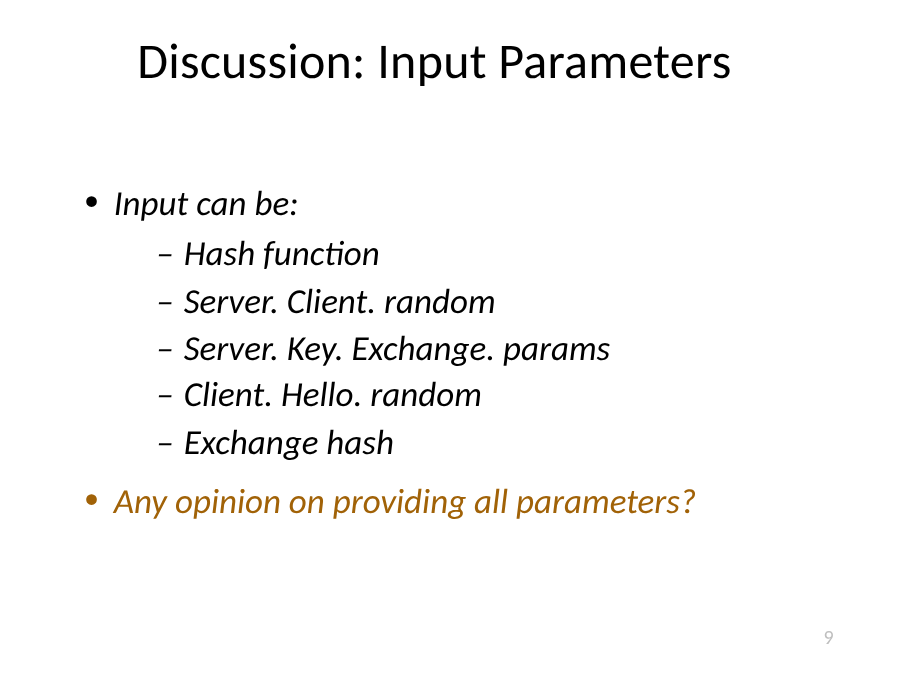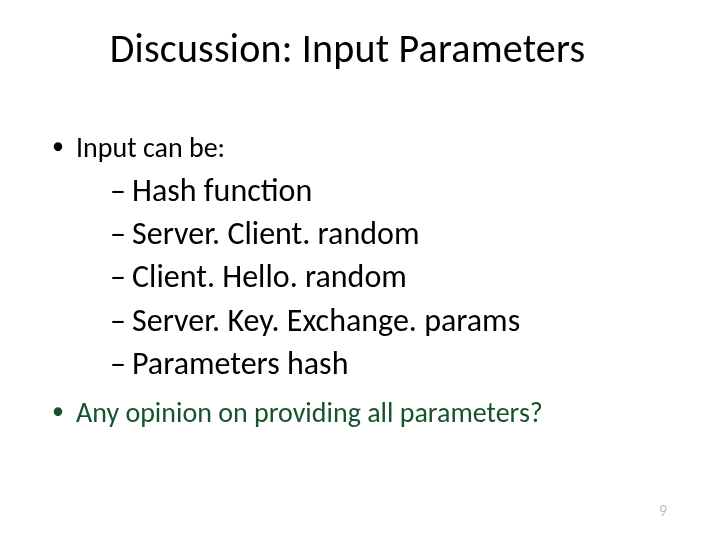--- a/index.html
+++ b/index.html
@@ -32,62 +32,63 @@
   .body {
     position: absolute;
     top: 130px;
     left: 48px;
     right: 48px;
     font-size: 28px;
     line-height: 1.25;
   }
   ul.lvl1 {
     list-style: none;
-    margin: 0;
+    margin: 15px;
     padding: 0;
+    font-style: italic;
   }
   ul.lvl1 > li {
     position: relative;
     padding-left: 28px;
     margin-bottom: 6px;
   }
   ul.lvl1 > li::before {
     content: "•";
     position: absolute;
     left: 4px;
     top: 0;
     font-size: 24px;
     line-height: 1.35;
   }
   .lvl2 {
     list-style: none;
     margin: 4px 0 10px 34px;
     padding: 0;
-    font-size: 32px;
+    font-size: 28px;
   }
   .lvl2 > li {
     position: relative;
     padding-left: 22px;
     margin: 0;
     line-height: 1.35;
   }
   .lvl2 > li.dash::before {
     content: "–";
     position: absolute;
     left: 0;
     top: 0;
   }
   .lvl2 > li.plain::before {
     content: "";
   }
   .lvl2 > li.plain {
     padding-left: 0;
   }
   .accent {
-    color: #14532d;
+    color: #a16207;
   }
   .pagenum {
     position: absolute;
     bottom: 20px;
     right: 28px;
     font-size: 16px;
     color: #bfbfbf;
   }
 </style>
 </head>
@@ -98,23 +99,23 @@
   <div class="title">Discussion: Input Parameters</div>
 
   <div class="body">
     <ul class="lvl1">
 
       <li>
         <span>Input can be:</span>
         <ul class="lvl2">
           <li class="dash">Hash function</li>
           <li class="dash">Server. Client. random</li>
+          <li class="dash">Server. Key. Exchange. params</li>
           <li class="dash">Client. Hello. random</li>
-          <li class="dash">Server. Key. Exchange. params</li>
-          <li class="dash">Parameters hash</li>
+          <li class="dash">Exchange hash</li>
         </ul>
       </li>
 
       <li class="accent">
         <span>Any opinion on providing all parameters?</span>
       </li>
 
     </ul>
   </div>
 

